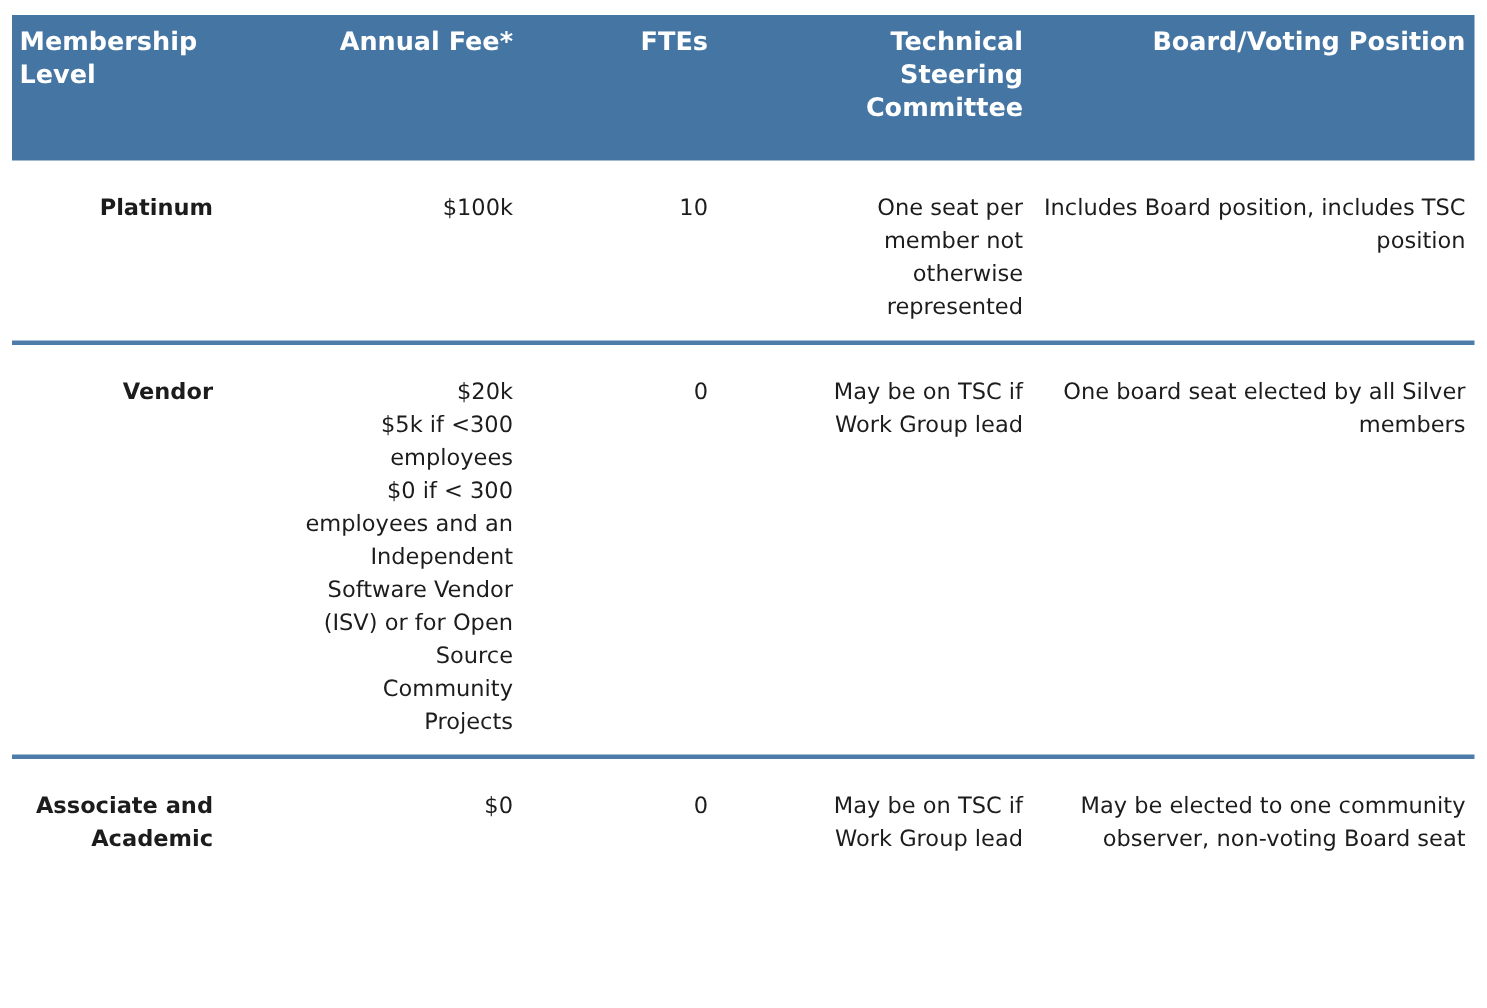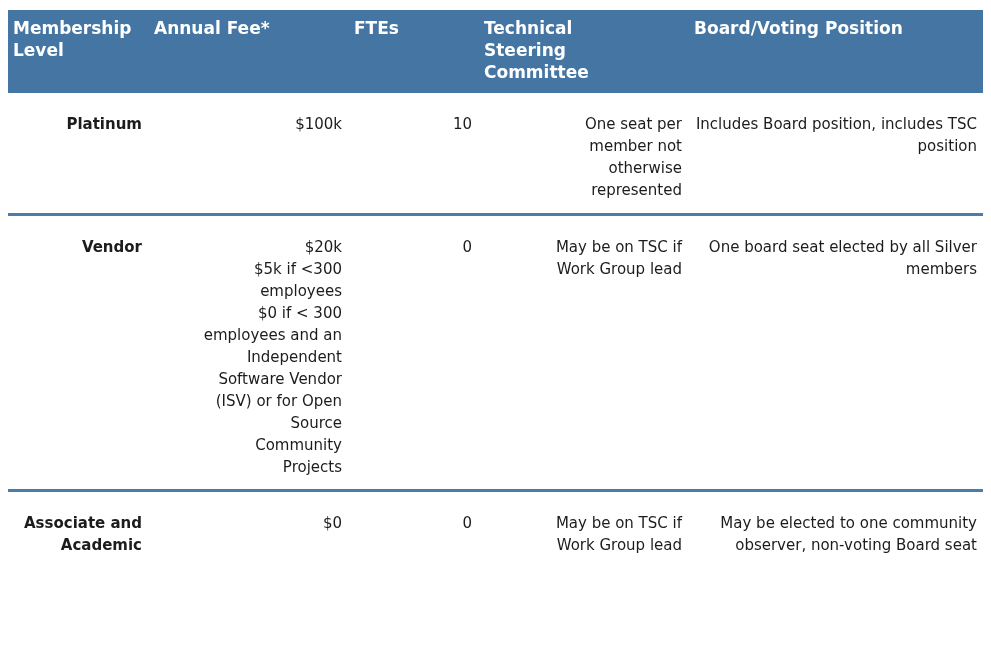--- a/index.html
+++ b/index.html
@@ -13,30 +13,30 @@
   body{
     width:991px;height:672px;overflow:hidden;
     font-family:"DejaVu Sans", sans-serif;
   }
   table.membership{
     border-collapse:collapse;
     table-layout:fixed;
     width:975px;
     margin:10px 0 0 8px;
   }
-  thead tr{height:83px}
+  thead tr{height:97px}
   th{
     background:var(--header_bg);
     color:var(--header_text);
     font-weight:700;
     font-size:17px;
     line-height:22px;
     padding:7px 6px 6px;
     vertical-align:top;
-    text-align:left;
+    text-align:right;
     white-space:pre-line;
   }
   th.col-left{text-align:left;padding-left:5px}
   td{
     color:var(--body_text);
     font-size:15px;
     line-height:22px;
     vertical-align:top;
     padding:20px 6px 8px;
     text-align:right;

